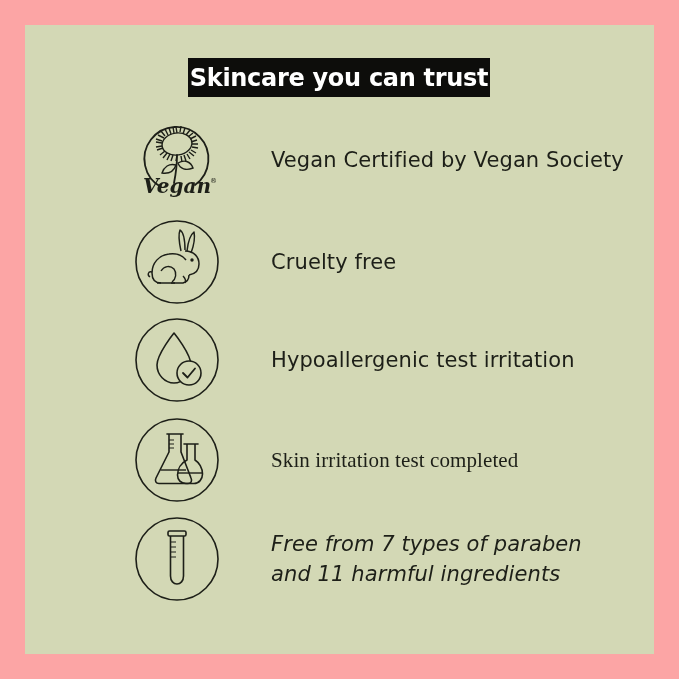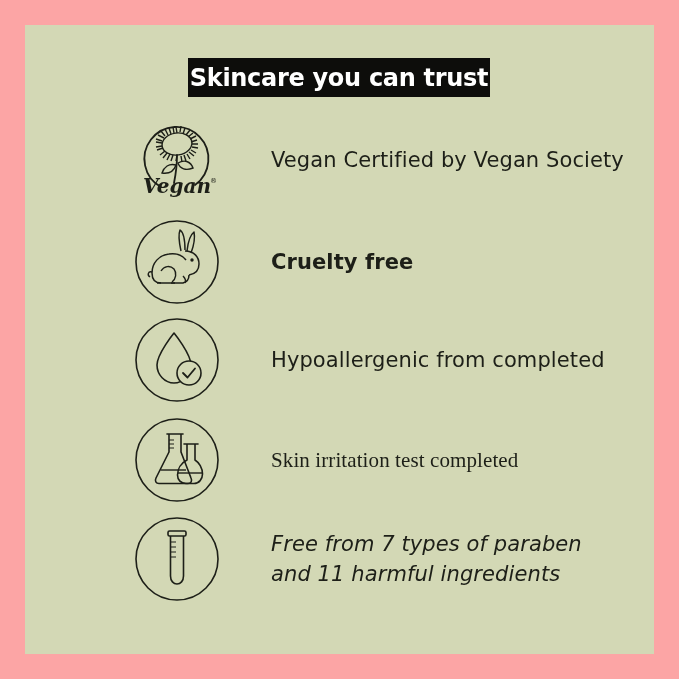--- a/index.html
+++ b/index.html
@@ -88,21 +88,21 @@
     white-space: pre-line;
     margin-left: 12px;
   }
   .row-0 { top: 0px; }
   .row-1 { top: 103px; }
   .row-2 { top: 201px; }
   .row-3 { top: 301px; }
   .row-4 { top: 400px; }
 
   .row-0 .claim-label { top: 32px; }
-  .row-1 .claim-label { top: 31px; font-weight: bold; }
+  .row-1 .claim-label { top: 31px; }
   .row-2 .claim-label { top: 31px; }
   .row-3 .claim-label { top: 31px; font-family: Liberation Serif, serif; }
   .row-4 .claim-label { top: 16px; font-style: italic; }
 </style>
 </head>
 <body>
 
 <div id="infographic">
   <div id="panel">
 
@@ -166,21 +166,21 @@
         <div class="claim-icon">
           <svg width="92" height="92" viewBox="0 0 92 92" fill="none">
             <circle cx="46" cy="46" r="41" stroke="#1d1f18" stroke-width="1.6" fill="none"></circle>
 
             <path d="M43 19 C43 19 26 40 26 51 C26 61 34 69 43 69 C52 69 60 61 60 51 C60 40 43 19 43 19 Z" stroke="#1d1f18" stroke-width="1.6" fill="none" stroke-linejoin="round"></path>
 
             <circle cx="58" cy="59" r="12" fill="#d3d8b5" stroke="#1d1f18" stroke-width="1.6"></circle>
             <path d="M52 59 L56.5 63.5 L64 54.5" stroke="#1d1f18" stroke-width="1.8" fill="none" stroke-linecap="round" stroke-linejoin="round"></path>
           </svg>
         </div>
-        <div class="claim-label">Hypoallergenic from completed</div>
+        <div class="claim-label">Hypoallergenic test irritation</div>
       </div>
 
       <div class="claim-row row-3">
         <div class="claim-icon">
           <svg width="92" height="92" viewBox="0 0 92 92" fill="none">
             <circle cx="46" cy="46" r="41" stroke="#1d1f18" stroke-width="1.6" fill="none"></circle>
 
             <path d="M36 20 L52 20" stroke="#1d1f18" stroke-width="1.6" stroke-linecap="round"></path>
             <path d="M38 20 L38 38 L25 64 C23.5 67 25 69.5 28 69.5 L57 69.5 C60 69.5 61.5 67 60 64 L50 38 L50 20" stroke="#1d1f18" stroke-width="1.6" fill="none" stroke-linejoin="round"></path>
 

